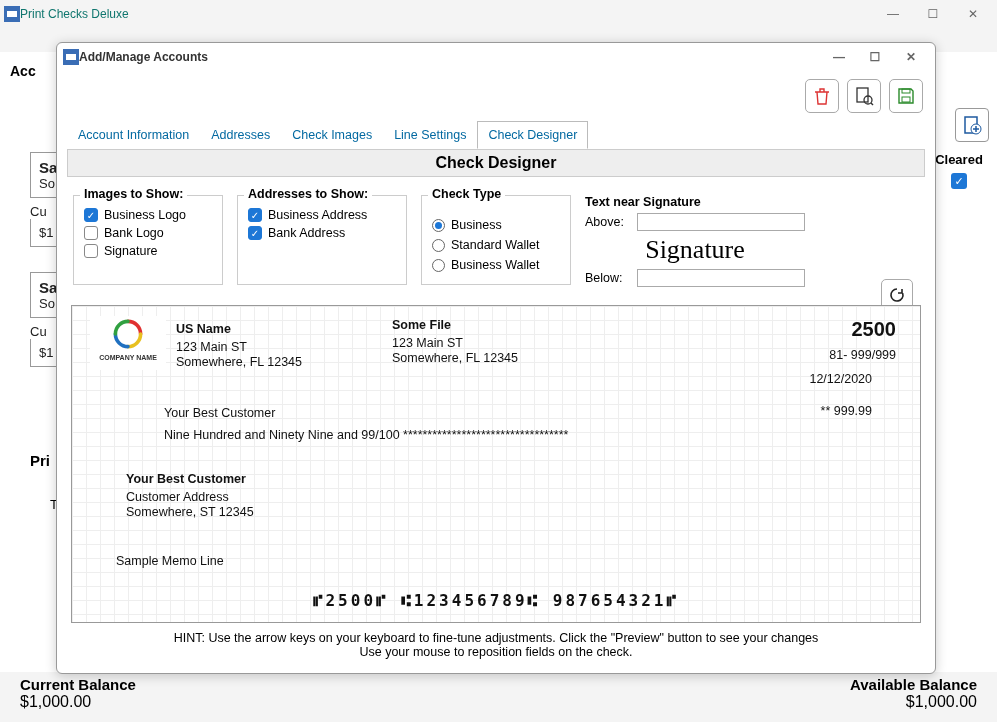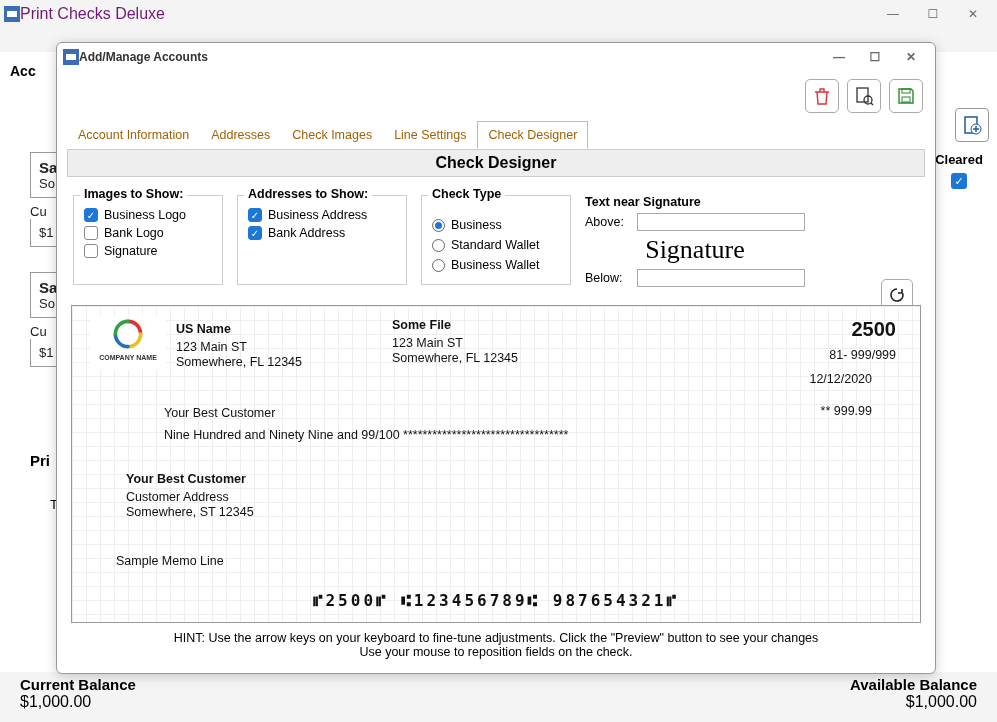--- a/index.html
+++ b/index.html
@@ -1,21 +1,21 @@
 <!DOCTYPE html>
 <html><head>
 <meta charset="utf-8">
 <style>
 * { box-sizing: border-box; margin: 0; padding: 0; font-family: "Segoe UI", Arial, sans-serif; }
 body { background: #f0f0f0; width: 997px; height: 722px; overflow: hidden; position: relative; }
 
 
 .main-window { width: 997px; height: 722px; background: #f4f4f4; position: relative; }
 .main-titlebar { height: 28px; display: flex; align-items: center; padding: 0 4px; background: #f4f4f4; }
-.main-titlebar .title { font-size: 16px; color: #701a75; flex: 1; }
+.main-titlebar .title { font-size: 12px; color: #0f766e; flex: 1; }
 .win-controls { display: flex; gap: 0; }
 .win-controls .wc { width: 40px; height: 28px; display: flex; align-items: center; justify-content: center; color: #666; font-size: 12px; }
 .main-menu { height: 24px; display: flex; align-items: center; gap: 18px; padding: 0 10px; font-size: 13px; color: #222; }
 .main-body { position: absolute; top: 52px; left: 0; right: 0; bottom: 0; background: #fff; padding: 10px; }
 .accounts-label { font-size: 14px; font-weight: 600; }
 .side-frag { position: absolute; left: 30px; top: 100px; font-size: 13px; color: #222; }
 .side-frag .h { font-weight: 600; font-size: 15px; }
 .side-frag2 { position: absolute; left: 30px; top: 220px; font-size: 13px; color: #222; }
 .side-frag2 .h { font-weight: 600; font-size: 15px; }
 .cleared-col { position: absolute; right: 8px; top: 100px; width: 60px; text-align: center; font-size: 13px; }
@@ -33,21 +33,21 @@
 
 .modal { position: absolute; left: 56px; top: 42px; width: 880px; height: 632px; background: #fff; border: 1px solid #999; border-radius: 6px; box-shadow: 0 2px 12px rgba(0,0,0,0.2); }
 .modal-titlebar { height: 28px; display: flex; align-items: center; padding: 0 6px; font-weight: bold; }
 .modal-titlebar .title { font-size: 12px; color: #333; flex: 1; }
 .modal-titlebar .win-controls .wc { width: 36px; }
 
 .modal-toolbar { position: absolute; right: 12px; top: 36px; display: flex; gap: 8px; }
 .modal-toolbar .tb { width: 34px; height: 34px; border: 1px solid #aaa; border-radius: 5px; background: #fff; display:flex; align-items:center; justify-content:center; }
 
 .tabs { display: flex; margin: 50px 0 0 10px; font-size: 12.5px; }
-.tabs .tab { padding: 6px 10px; border: 1px solid transparent; color: #a16207; }
+.tabs .tab { padding: 6px 10px; border: 1px solid transparent; color: #0369a1; }
 .tabs .tab.active { border: 1px solid #bbb; border-bottom: 1px solid #fff; background: #fff; }
 .tab-body { border: 1px solid #ccc; margin: 0 10px; background: #eee; }
 .section-title { text-align: center; font-size: 16px; font-weight: 600; padding: 4px 0; background: #eee; }
 
 .controls-row { display: flex; gap: 14px; padding: 18px 16px; background: #fff; border-top: 1px solid #ccc; }
 .control-group { border: 1px solid #ccc; padding: 8px 10px 10px 10px; background: #fff; position: relative; }
 .control-group .g-title { font-size: 12.5px; font-weight: 600; position: absolute; top: -9px; left: 6px; background: #fff; padding: 0 4px; }
 .g1 { width: 150px; height: 90px; }
 .g2 { width: 170px; height: 90px; }
 .g3 { width: 150px; height: 90px; border: 1px solid #ccc; padding-top: 16px; }

